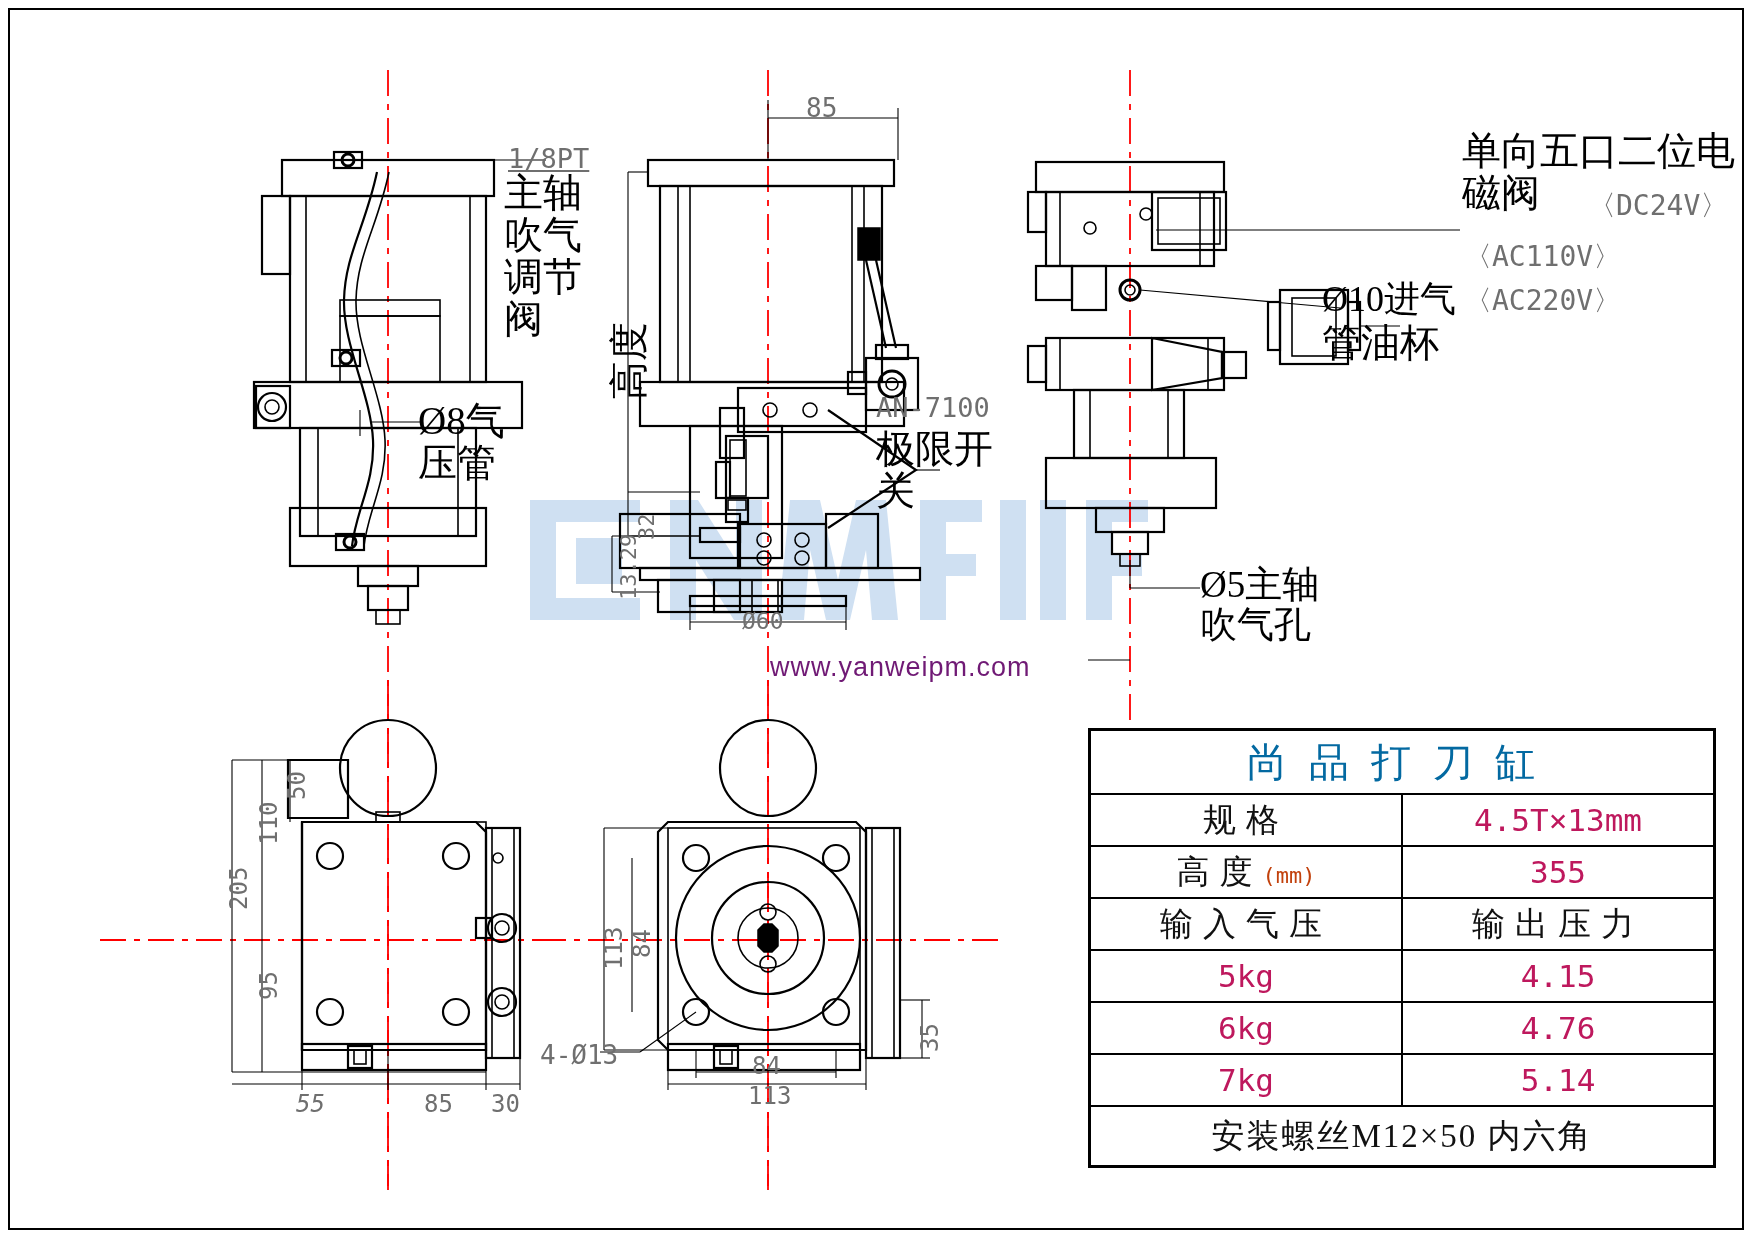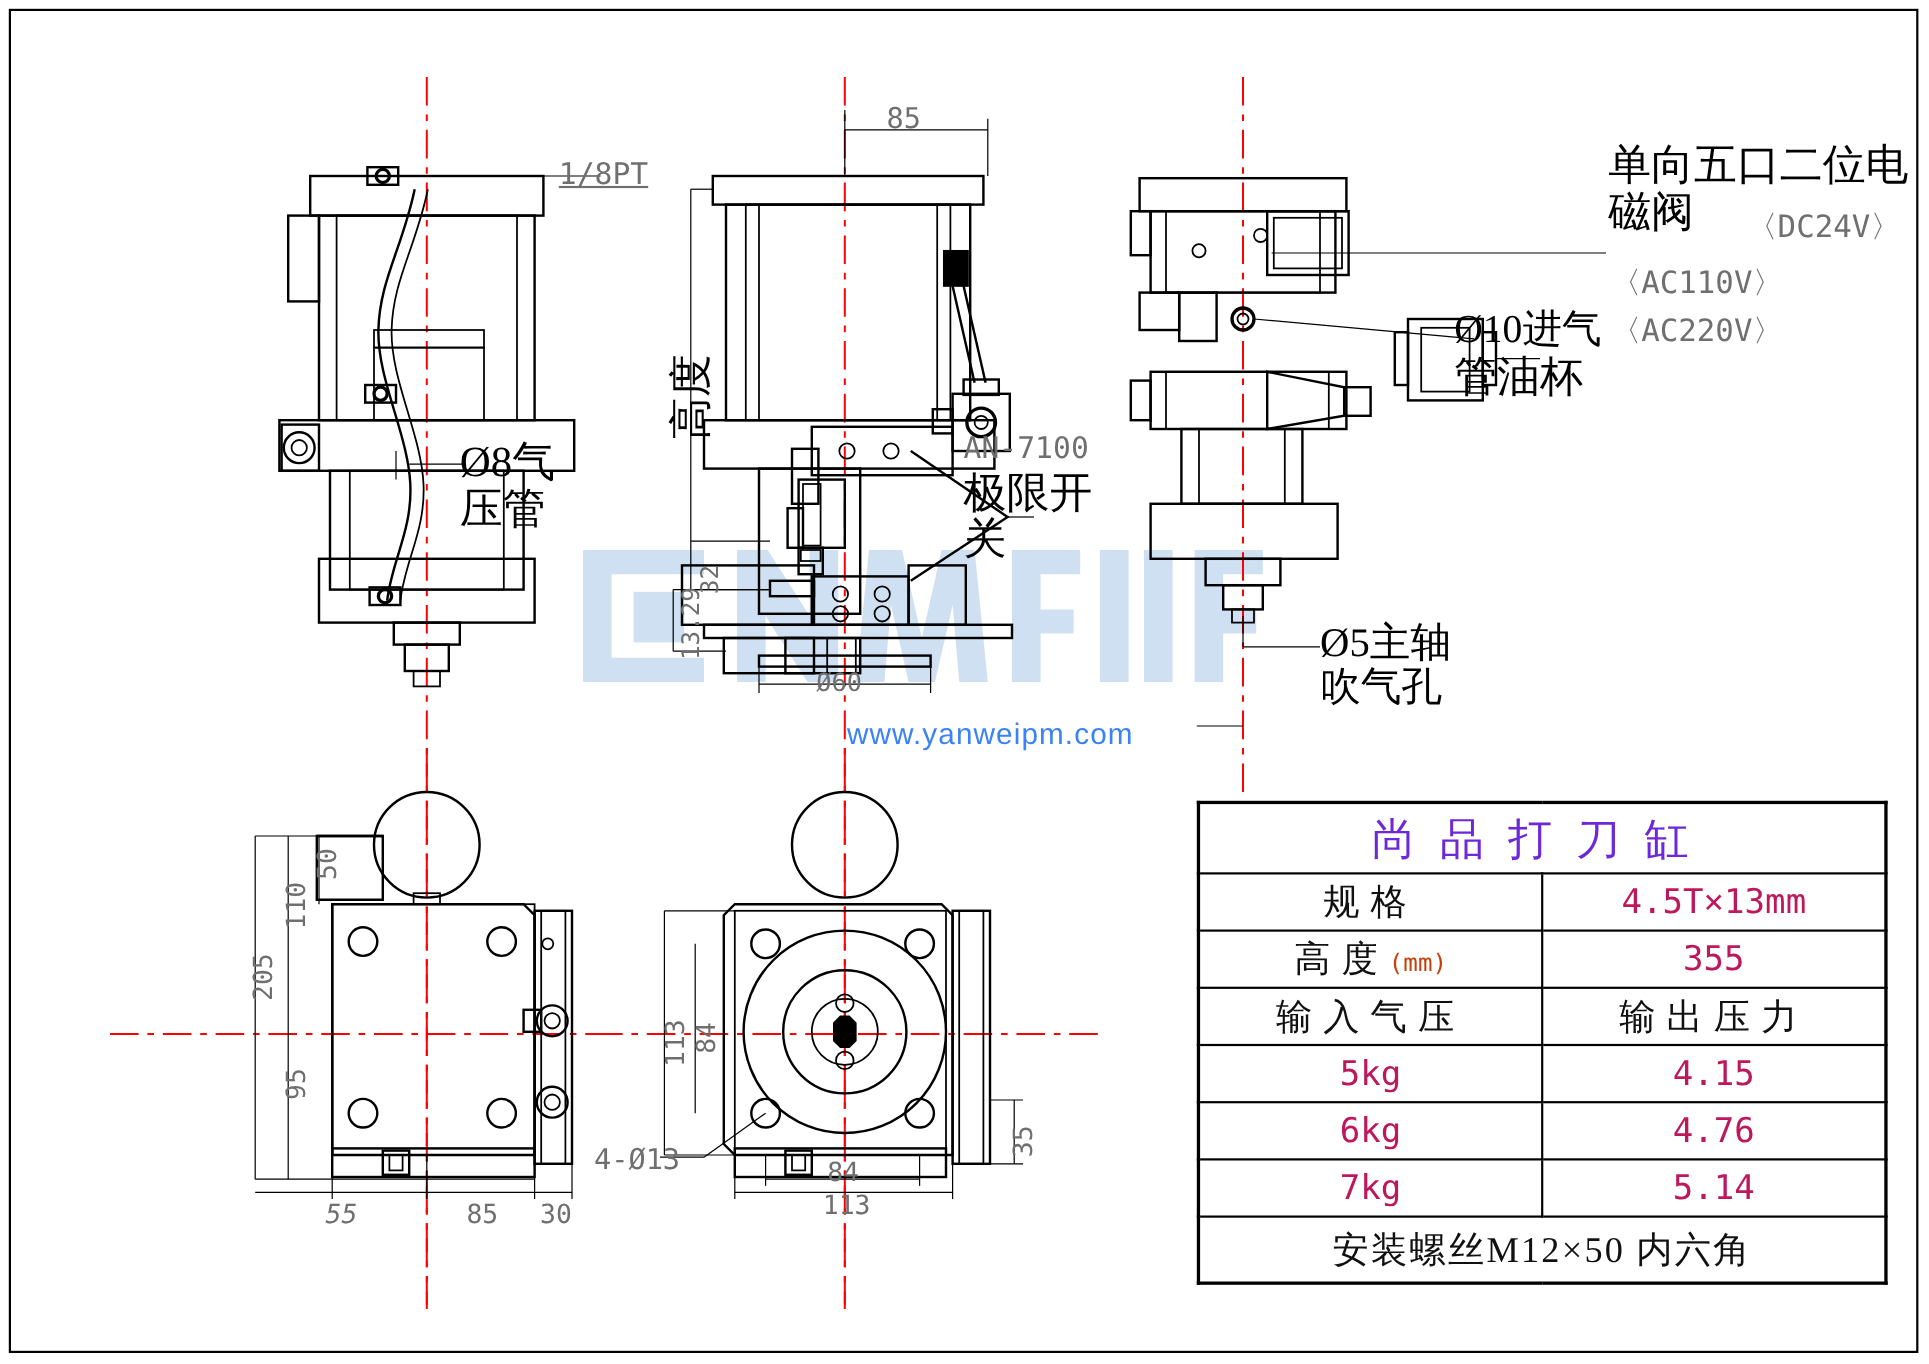--- a/index.html
+++ b/index.html
@@ -74,21 +74,21 @@
   .t-cn {
     font-family: "Liberation Serif", serif;
     font-size: 33px;
     color: #111;
     letter-spacing: 10px;
     text-indent: 10px;
   }
   .t-cn-title {
     font-family: "Liberation Serif", serif;
     font-size: 40px;
-    color: #6d28d9;
+    color: #0369a1;
     letter-spacing: 22px;
     text-indent: 22px;
   }
   .t-num {
     font-family: "DejaVu Sans Mono", monospace;
     font-size: 31px;
     color: #be185d;
   }
   .t-mm {
     font-family: "DejaVu Sans Mono", monospace;
@@ -111,21 +111,21 @@
     height: 140px;
     opacity: 1;
     pointer-events: none;
   }
   #wm-text {
     position: absolute;
     left: 770px;
     top: 652px;
     font-family: "Liberation Sans", sans-serif;
     font-size: 27px;
-    color: #3b82f6;
+    color: #701a75;
     letter-spacing: 1px;
     white-space: pre;
   }
 </style>
 </head>
 <body>
 
 <div id="sheet">
 
   <div id="border"></div>
@@ -399,20 +399,24 @@
       <line class="dl" x1="696" y1="1012" x2="640" y2="1052"></line>
       <line class="dl" x1="640" y1="1052" x2="600" y2="1052"></line>
     </g>
 
     <g>
       <line class="dl" x1="1088" y1="660" x2="1130" y2="660"></line>
     </g>
   </svg>
 
   <div class="dim" style="left:508px; top:143px; font-size:27px;text-decoration:underline;">1/8PT</div>
+  <div class="cn" style="left:504px; top:172px; font-size:39px;">主轴
+吹气
+调节
+阀</div>
   <div class="cn" style="left:418px; top:400px; font-size:39px;">Ø8气
 压管</div>
 
   <div class="dim" style="left:806px; top:93px; font-size:26px;">85</div>
   <div class="cn cn-v" style="left:608px; top:400px; font-size:39px;">高度</div>
   <div class="dim" style="left:876px; top:392px; font-size:27px;">AN-7100</div>
   <div class="cn" style="left:876px; top:428px; font-size:39px;">极限开
 关</div>
   <div class="dim dim-v" style="left:634px; top:540px; font-size:22px;">32</div>
   <div class="dim dim-v" style="left:616px; top:600px; font-size:22px;">13.29</div>

